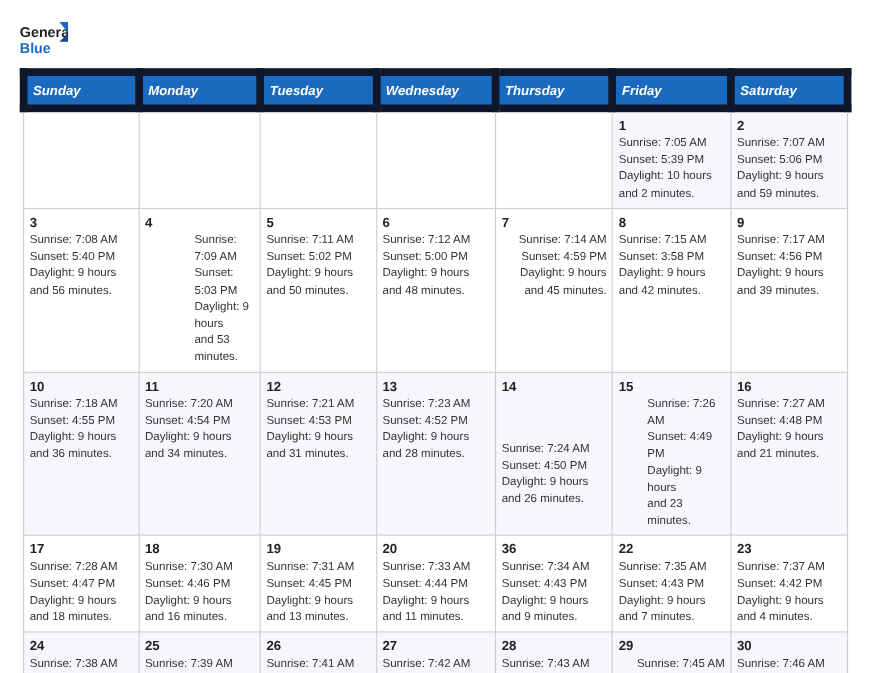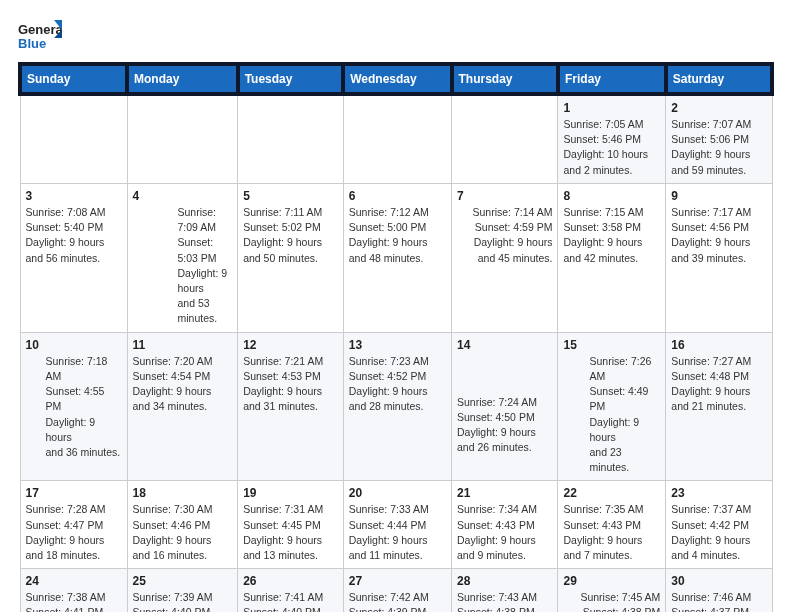--- a/index.html
+++ b/index.html
@@ -45,21 +45,22 @@
       margin-top: 8px;
       font-size: 11px;
     }
     .calendar-table thead tr th {
       background-color: #1a6abf;
       color: #fff;
       text-align: left;
       padding: 6px 5px;
       font-size: 12px;
       font-weight: bold;
-      border: 4px solid #0f172a;
+      border: 7px solid #0f172a;
+      font-style: italic;
     }
     .calendar-table tbody tr td {
       vertical-align: top;
       padding: 5px 5px;
       border: 1px solid #ccc;
       background: #fff;
       min-height: 75px;
       width: 113px;
     }
     .calendar-table tbody tr:nth-child(odd) td {
@@ -118,21 +119,21 @@
     <tbody>
         <tr>
           <td class="empty-cell"></td>
           <td class="empty-cell"></td>
           <td class="empty-cell"></td>
           <td class="empty-cell"></td>
           <td class="empty-cell"></td>
           <td>
             <span class="day-number">1</span>
             <div class="day-info" style="white-space: pre-line;">Sunrise: 7:05 AM
-Sunset: 5:46 PM
+Sunset: 5:39 PM
 Daylight: 10 hours
 and 2 minutes.</div>
           </td>
           <td>
             <span class="day-number">2</span>
             <div class="day-info" style="white-space: pre-line;">Sunrise: 7:07 AM
 Sunset: 5:06 PM
 Daylight: 9 hours
 and 59 minutes.</div>
           </td>
@@ -184,21 +185,21 @@
             <span class="day-number">9</span>
             <div class="day-info" style="white-space: pre-line;">Sunrise: 7:17 AM
 Sunset: 4:56 PM
 Daylight: 9 hours
 and 39 minutes.</div>
           </td>
         </tr>
         <tr>
           <td>
             <span class="day-number">10</span>
-            <div class="day-info" style="white-space: pre-line; margin-left: 20px;">Sunrise: 7:18 AM
+            <div class="day-info" style="white-space: pre-line;">Sunrise: 7:18 AM
 Sunset: 4:55 PM
 Daylight: 9 hours
 and 36 minutes.</div>
           </td>
           <td>
             <span class="day-number">11</span>
             <div class="day-info" style="white-space: pre-line;">Sunrise: 7:20 AM
 Sunset: 4:54 PM
 Daylight: 9 hours
 and 34 minutes.</div>
@@ -262,21 +263,21 @@
 and 13 minutes.</div>
           </td>
           <td>
             <span class="day-number">20</span>
             <div class="day-info" style="white-space: pre-line;">Sunrise: 7:33 AM
 Sunset: 4:44 PM
 Daylight: 9 hours
 and 11 minutes.</div>
           </td>
           <td>
-            <span class="day-number">21</span>
+            <span class="day-number">36</span>
             <div class="day-info" style="white-space: pre-line;">Sunrise: 7:34 AM
 Sunset: 4:43 PM
 Daylight: 9 hours
 and 9 minutes.</div>
           </td>
           <td>
             <span class="day-number">22</span>
             <div class="day-info" style="white-space: pre-line;">Sunrise: 7:35 AM
 Sunset: 4:43 PM
 Daylight: 9 hours

